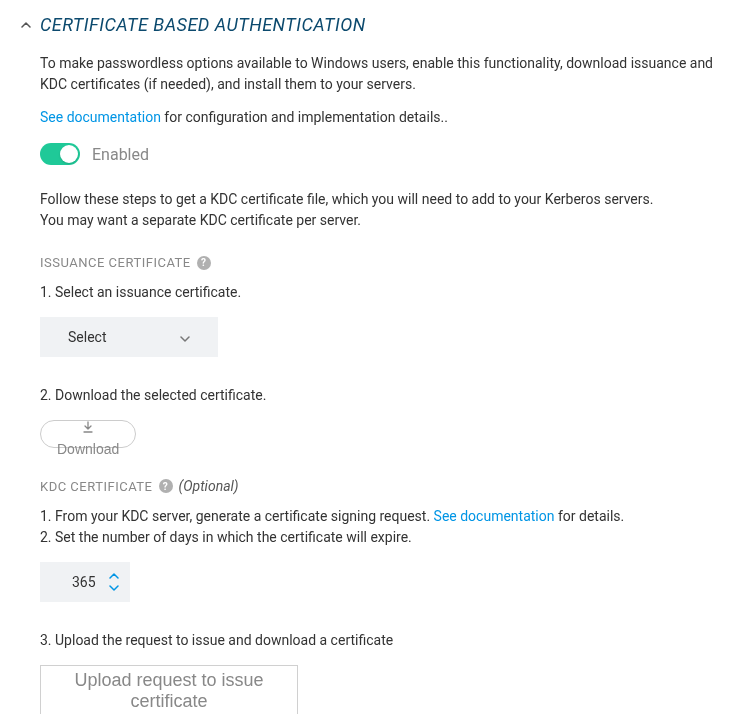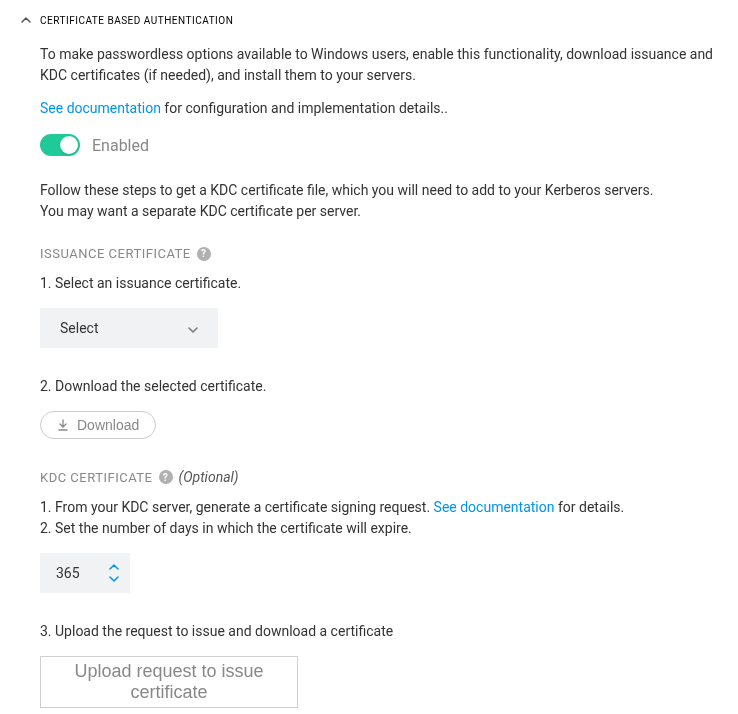--- a/index.html
+++ b/index.html
@@ -23,24 +23,25 @@
     }
     .chevron-icon {
       display: inline-flex;
       align-items: center;
       justify-content: center;
       width: 12px;
       height: 12px;
       color: #333;
     }
     .section-title {
-      font-size: 10px;
+      font-size: 18px;
       font-weight: 400;
       letter-spacing: 0.5px;
-      color: #000000;
+      color: #0c4a6e;
+      font-style: italic;
     }
     .content {
       padding-left: 20px;
     }
     .description {
       color: #333;
       line-height: 1.5;
       margin-bottom: 14px;
     }
     .link {
@@ -119,58 +120,59 @@
       margin-bottom: 14px;
       line-height: 1.5;
     }
     .select-box {
       display: flex;
       align-items: center;
       justify-content: space-between;
       width: 178px;
       height: 40px;
       background: #f0f2f4;
-      padding: 0 20px;
+      padding: 0 28px;
       cursor: pointer;
       margin-bottom: 28px;
       color: #333;
     }
     .select-chevron {
       color: #888;
     }
     .download-btn {
       display: inline-flex;
       align-items: center;
       gap: 8px;
       height: 28px;
       padding: 0 16px;
       border: 1px solid #ccc;
       border-radius: 14px;
       background: #fff;
       color: #888;
       cursor: pointer;
       font-size: 14px;
       margin-bottom: 30px;
+      flex-direction: column;
     }
     .download-icon {
       display: inline-flex;
       color: #888;
     }
     .number-input-row {
       display: flex;
       align-items: center;
       margin-bottom: 28px;
     }
     .number-input {
       display: flex;
       align-items: center;
       width: 90px;
       height: 40px;
       background: #f0f2f4;
-      padding-left: 16px;
+      padding-left: 32px;
       position: relative;
     }
     .number-value {
       color: #333;
       flex: 1;
     }
     .spinner {
       display: flex;
       flex-direction: column;
       justify-content: center;

